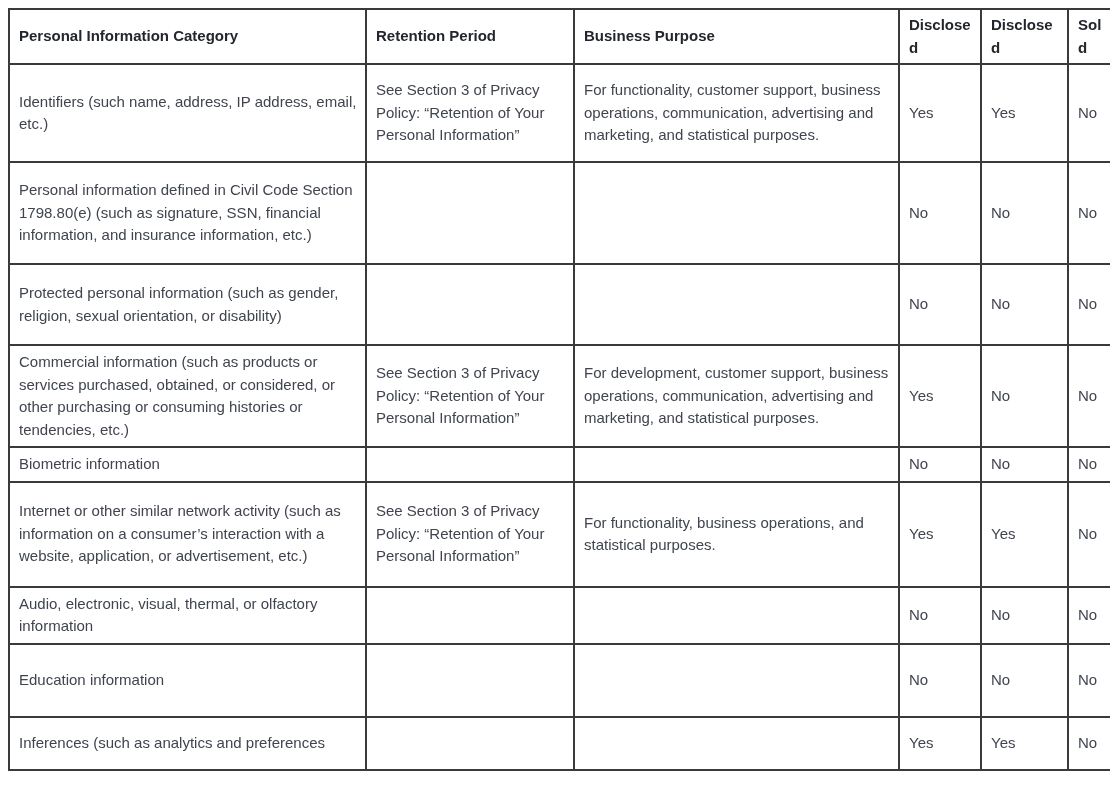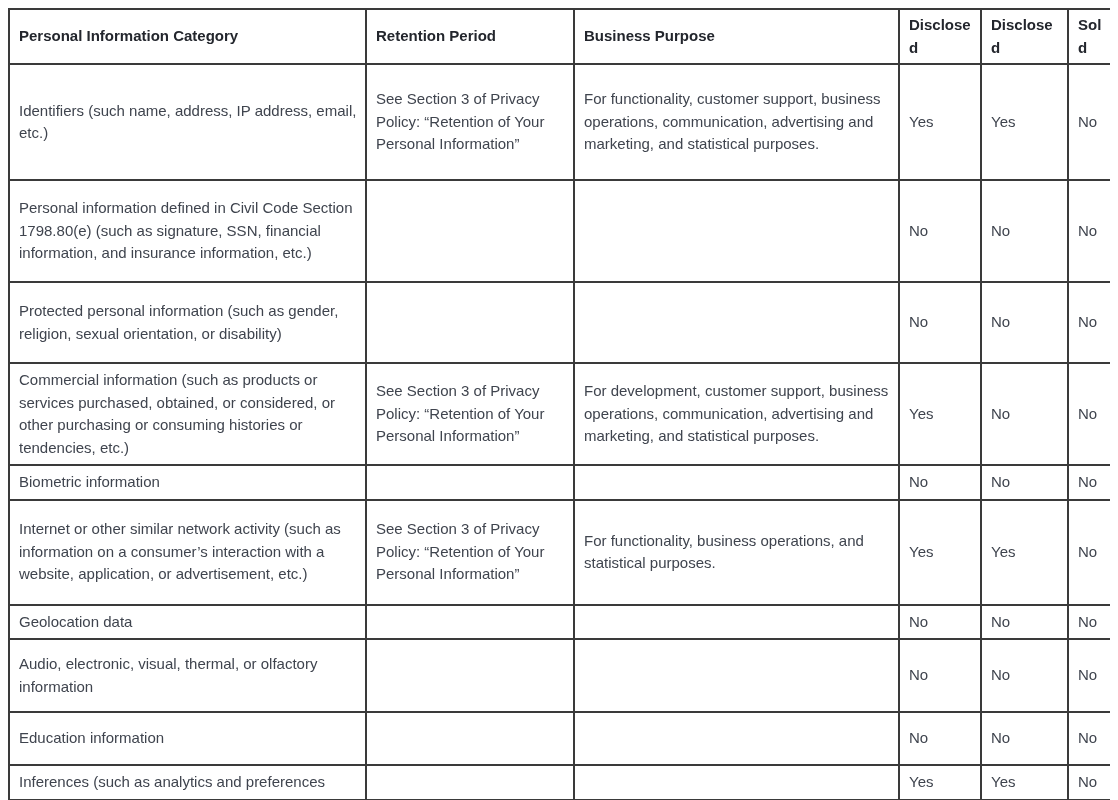--- a/index.html
+++ b/index.html
@@ -41,21 +41,21 @@
   }
   
   col.c-category  { width: 357px; }
   col.c-retention { width: 208px; }
   col.c-purpose   { width: 325px; }
   col.c-collected { width: 82px; }
   col.c-disclosed { width: 87px; }
   col.c-sold      { width: 45px; }
   
   thead tr { height: 32px; }
-  tbody tr:nth-child(1)  { height: 116px; }
+  tbody tr:nth-child(1)  { height: 98px; }
   tbody tr:nth-child(2)  { height: 102px; }
   tbody tr:nth-child(3)  { height: 81px;  }
   tbody tr:nth-child(4)  { height: 102px; }
   tbody tr:nth-child(5)  { height: 28px;  }
   tbody tr:nth-child(6)  { height: 105px; }
   tbody tr:nth-child(7)  { height: 30px;  }
   tbody tr:nth-child(8)  { height: 73px;  }
   tbody tr:nth-child(9)  { height: 53px;  }
   tbody tr:nth-child(10) { height: 33px;  }
   tbody tr:nth-child(11) { height: 33px;  }
@@ -125,28 +125,20 @@
       </tr>
       <tr>
         <td>Internet or other similar network activity (such as information on a consumer’s interaction with a website, application, or advertisement, etc.)</td>
         <td>See Section 3 of Privacy Policy: “Retention of Your Personal Information”</td>
         <td>For functionality, business operations, and statistical purposes.</td>
         <td>Yes</td>
         <td>Yes</td>
         <td>No</td>
       </tr>
       <tr>
-        <td>Geolocation data</td>
-        <td></td>
-        <td></td>
-        <td>No</td>
-        <td>No</td>
-        <td>No</td>
-      </tr>
-      <tr>
         <td>Audio, electronic, visual, thermal, or olfactory information</td>
         <td></td>
         <td></td>
         <td>No</td>
         <td>No</td>
         <td>No</td>
       </tr>
       <tr>
         <td>Education information</td>
         <td></td>

